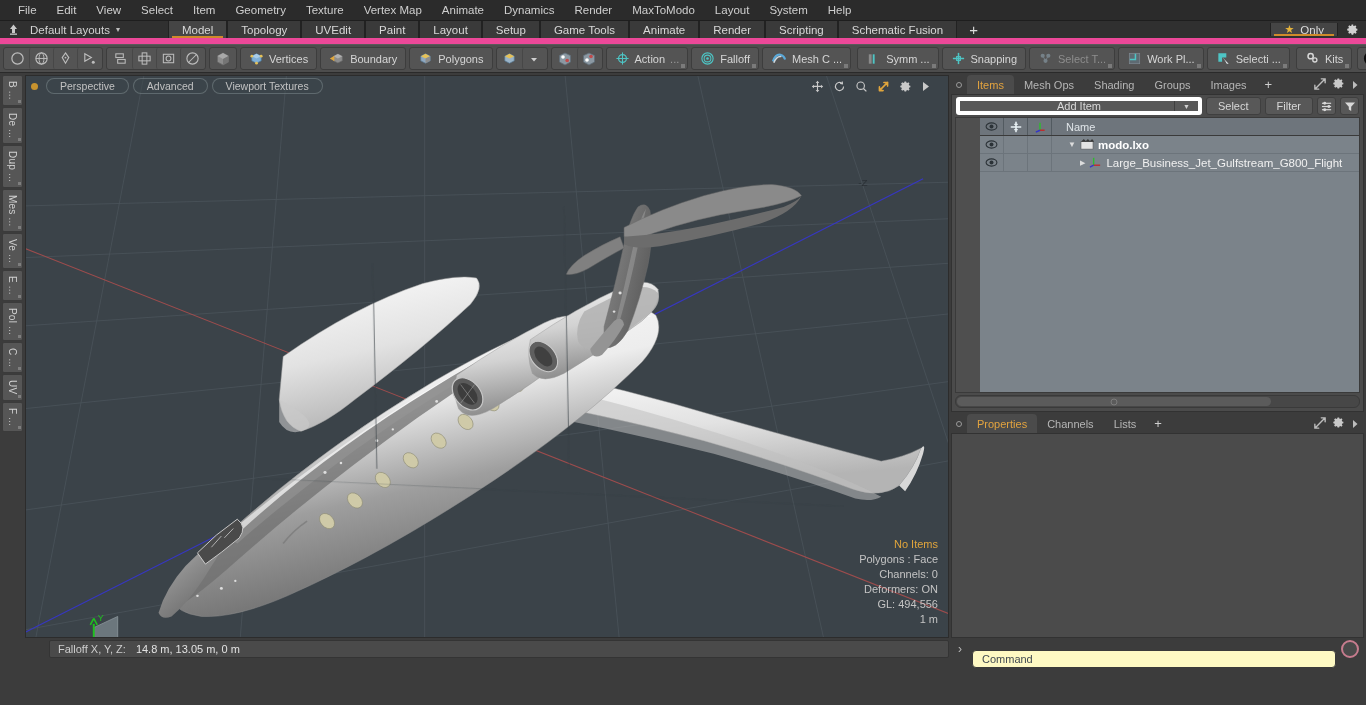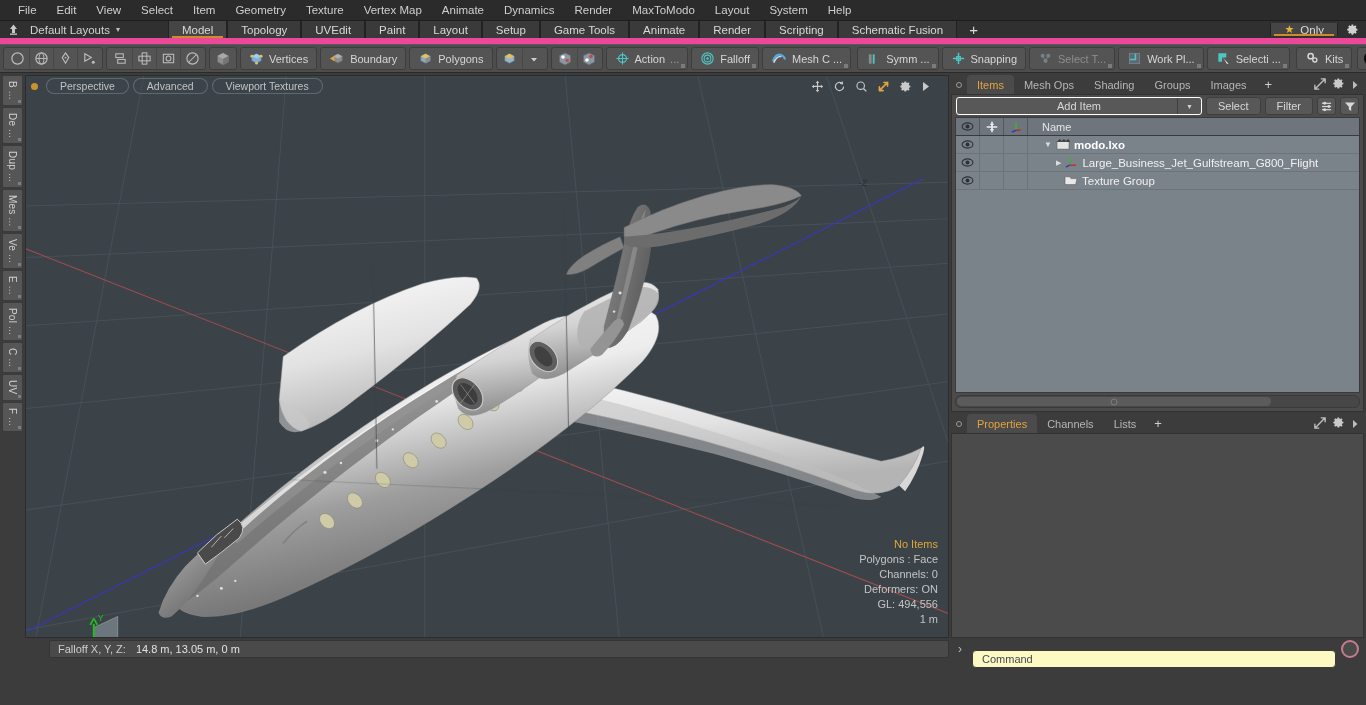--- a/index.html
+++ b/index.html
@@ -187,21 +187,21 @@
 
   .items-body {
     background: #4b4b4b; border: 1px solid #323232; flex: 0 0 318px;
     display: flex; flex-direction: column; min-height: 0;
   }
   .items-toolbar {
     height: 22px; display: flex; align-items: center; gap: 4px; padding: 2px 4px;
     flex: 0 0 22px;
   }
   .additem {
-    flex: 1 1 auto; height: 18px; background: #585858; border: 1px solid #ffffff;
+    flex: 1 1 auto; height: 18px; background: #585858; border: 4px solid #ffffff;
     border-radius: 3px; display: flex; align-items: center; justify-content: center;
     color: #d8d8d8; font-size: 11px; position: relative; cursor: default;
   }
   .additem-arrow {
     position: absolute; right: 0; top: 0; bottom: 0; width: 24px;
     border-left: 1px solid #3f3f3f; display: flex; align-items: center;
     justify-content: center; color: #d0d0d0; font-size: 8px;
   }
   .ibtn {
     height: 18px; padding: 0 11px; background: #585858; border: 1px solid #3f3f3f;
@@ -209,21 +209,21 @@
     font-size: 11px; cursor: default;
   }
   .ibtn-sq {
     width: 19px; height: 18px; background: #585858; border: 1px solid #3f3f3f;
     border-radius: 3px; display: flex; align-items: center; justify-content: center;
     color: #d0d0d0; cursor: default;
   }
 
   .items-grid {
     flex: 1 1 auto; display: flex; flex-direction: column; margin: 0 3px 0 3px;
-    border: 1px solid #3a3a3a; background: #4f4f4f; min-height: 0; overflow: hidden;
+    border: 1px solid #3a3a3a; background: #4f4f4f; min-height: 0; overflow: hidden; padding-left: 24px;
   }
   .items-head {
     display: flex; height: 18px; background: #6e757c; flex: 0 0 18px;
     border-bottom: 1px solid #3a3a3a;
   }
   .hcell {
     display: flex; align-items: center; justify-content: center;
     border-right: 1px solid #525a60; color: #d8dde1; font-size: 11px;
   }
   .hc-eye { width: 24px; flex: 0 0 24px; }
@@ -1001,39 +1001,20 @@
                   <svg width="13" height="13" viewBox="0 0 14 14">
                       <line x1="5" y1="11" x2="5" y2="3" stroke="#2fbb2f" stroke-width="1.5"></line>
                       <line x1="5" y1="11" x2="12" y2="11" stroke="#c22b2b" stroke-width="1.5"></line>
                       <line x1="5" y1="11" x2="1" y2="13" stroke="#3535c8" stroke-width="1.5"></line>
                     </svg>
                 </span>
                 <span>Large_Business_Jet_Gulfstream_G800_Flight</span>
               </div>
             </div>
 
-            <div class="irow">
-              <div class="ic">
-                <svg width="13" height="9" viewBox="0 0 14 10">
-                    <ellipse cx="7" cy="5" rx="6" ry="4" fill="none" stroke="#2b3237" stroke-width="1.2"></ellipse>
-                    <circle cx="7" cy="5" r="2.2" fill="#2b3237"></circle>
-                  </svg>
-              </div>
-              <div class="ic"></div>
-              <div class="ic"></div>
-              <div class="ic-name">
-                <span class="tree-indent" style="width:30px;"></span>
-                <span>
-                  <svg width="14" height="12" viewBox="0 0 15 13">
-                      <path d="M1 3 L6 3 L7.5 5 L14 5 L12.5 11.5 L1 11.5 Z" fill="#e8e8e8" stroke="#5a5a5a" stroke-width="0.6"></path>
-                    </svg>
-                </span>
-                <span>Texture Group</span>
-              </div>
-            </div>
 
 
             <div class="items-filler"></div>
           </div>
         </div>
 
         <div class="items-scroll-h">
           <div class="items-scroll-thumb"></div>
         </div>
       </div>

